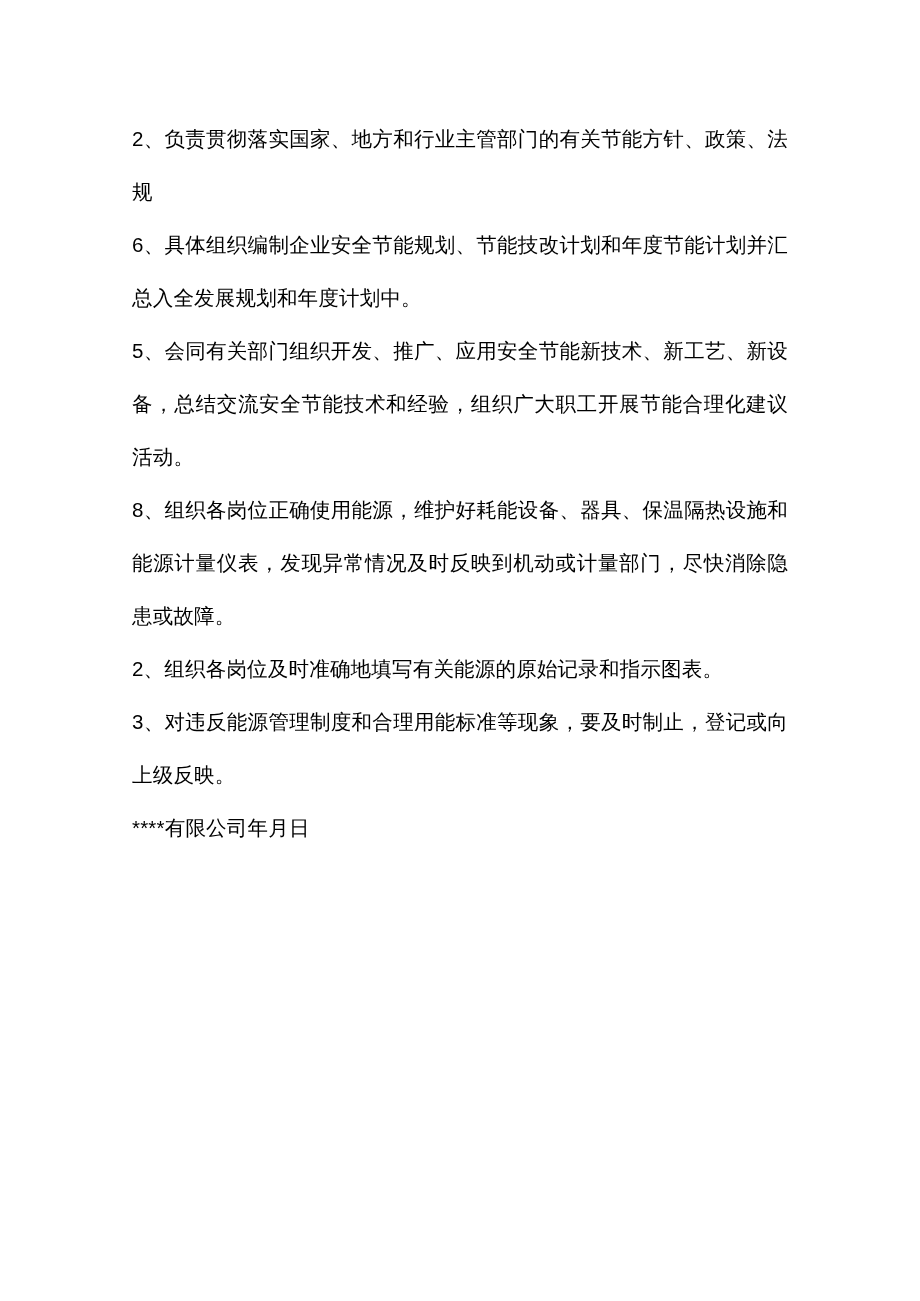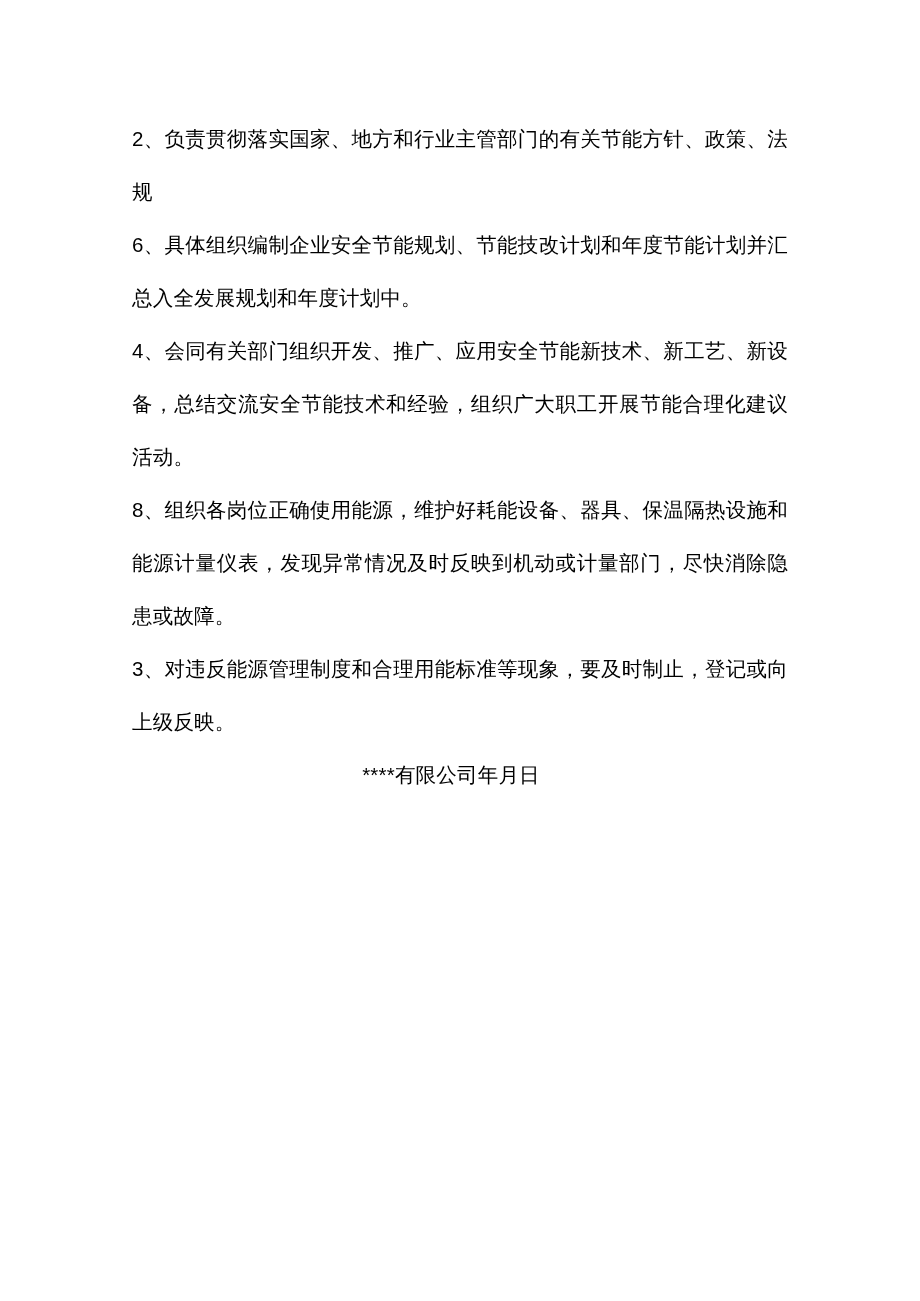--- a/index.html
+++ b/index.html
@@ -31,31 +31,32 @@
   }
   .para {
     margin: 0;
     padding: 0;
     text-indent: 0;
     white-space: normal;
   }
   .signature {
     margin: 0;
     padding: 0;
-    text-align: center;
+    text-align: left;
     padding-right: 18px;
     font-size: 20.5px;
     line-height: 53px;
   }
 </style>
 </head>
 <body>
 
 <div class="page">
   <div class="doc-body">
     <p class="para">2、负责贯彻落实国家、地方和行业主管部门的有关节能方针、政策、法规</p>
     <p class="para">6、具体组织编制企业安全节能规划、节能技改计划和年度节能计划并汇总入全发展规划和年度计划中。</p>
-    <p class="para">4、会同有关部门组织开发、推广、应用安全节能新技术、新工艺、新设备，总结交流安全节能技术和经验，组织广大职工开展节能合理化建议活动。</p>
+    <p class="para">5、会同有关部门组织开发、推广、应用安全节能新技术、新工艺、新设备，总结交流安全节能技术和经验，组织广大职工开展节能合理化建议活动。</p>
     <p class="para">8、组织各岗位正确使用能源，维护好耗能设备、器具、保温隔热设施和能源计量仪表，发现异常情况及时反映到机动或计量部门，尽快消除隐患或故障。</p>
+    <p class="para">2、组织各岗位及时准确地填写有关能源的原始记录和指示图表。</p>
     <p class="para">3、对违反能源管理制度和合理用能标准等现象，要及时制止，登记或向上级反映。</p>
     <p class="signature">****有限公司年月日</p>
   </div>
 </div>
 
 </body></html>

